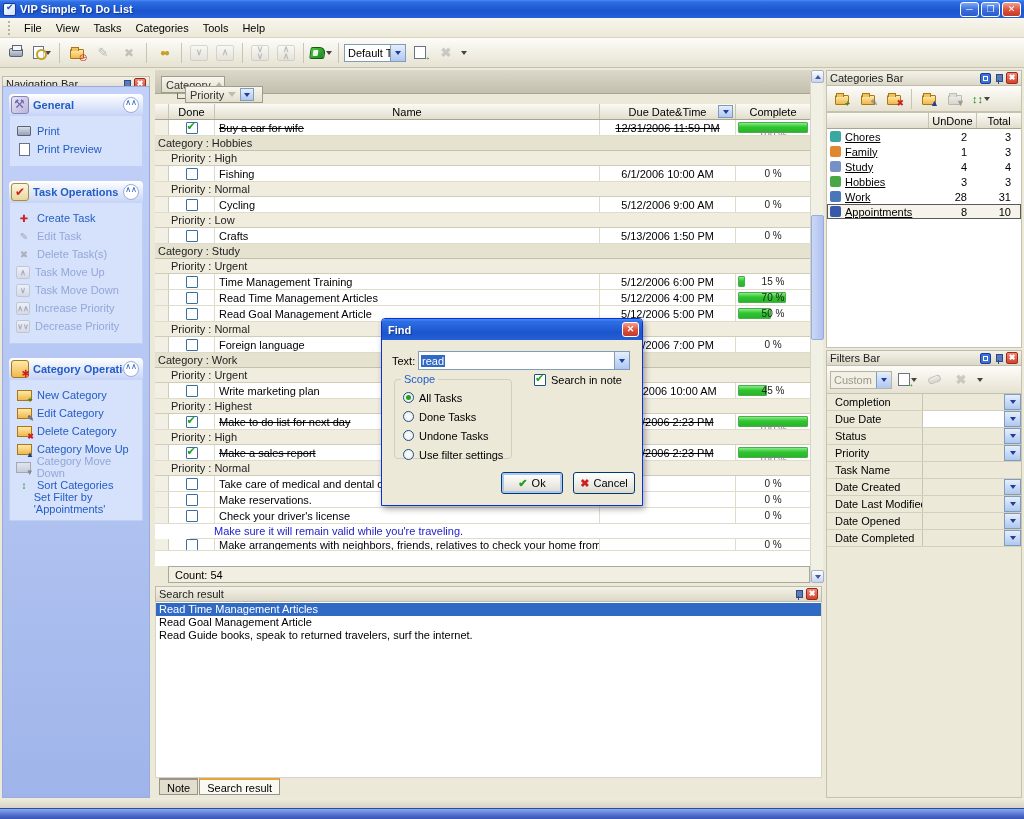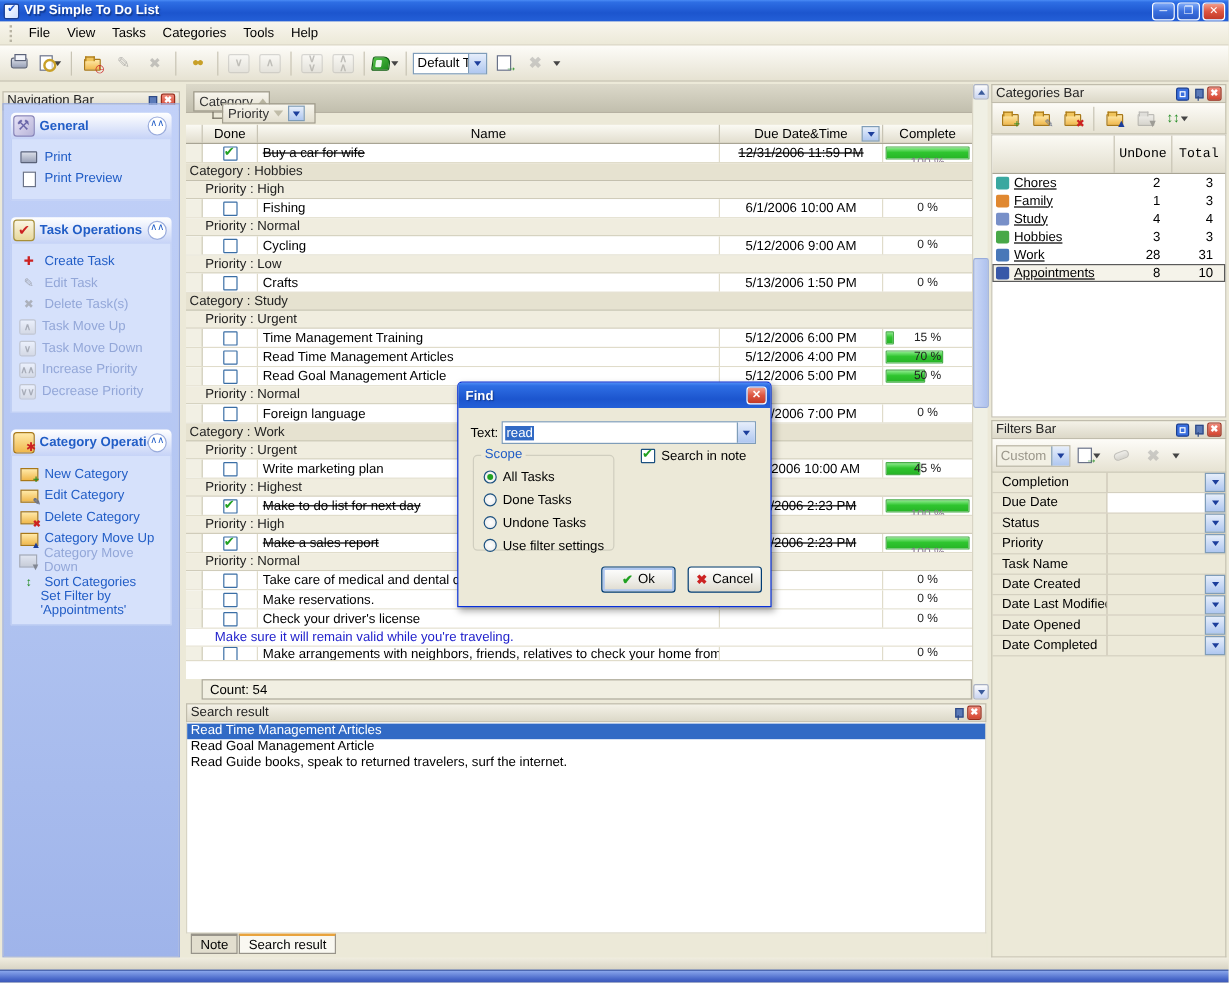--- a/index.html
+++ b/index.html
@@ -118,21 +118,21 @@
   .row-task .done { justify-content:center; }
   .row-task .name { padding-left:4px; }
   .row-task .due { justify-content:center; }
   .strike { text-decoration:line-through; }
   .cb { width:12px; height:12px; background:#FFF; border:1px solid #3A6EA5; border-radius:1px; position:relative; }
   .cb.on::after { content:"✔"; position:absolute; left:0px; top:-3px; font-size:11px; color:#21A121; }
   .pbwrap { position:relative; width:100%; height:100%; display:flex; align-items:center; justify-content:center; }
   .pbar { position:absolute; left:2px; top:2px; bottom:2px; background:linear-gradient(180deg,#8BEB8B,#2FC52F 45%,#27B527); border:1px solid #4AAE4A; border-radius:1px; }
   .plabel { position:relative; font-size:10px; color:#222; }
   .plabel.done-lbl { color:#8A7890; text-decoration:line-through;margin-top:16px; }
-  .row-note { height:15px; background:#FFF; border-bottom:1px solid #E0DCCA; display:flex; align-items:center; padding-left:24px; color:#2222CC; }
+  .row-note { height:15px; background:#FFF; border-bottom:1px solid #E0DCCA; display:flex; align-items:center; padding-left:24px; color:#2222CC;margin-left:35px; }
 
   #count-bar { position:absolute; left:155px; top:566px; width:655px; height:17px; background:#ECE9D8; display:flex; }
   #count-bar .gut { width:13px; }
   #count-bar .cell { flex:1; background:#F1EFE2; border:1px solid #ACA899; display:flex; align-items:center; padding-left:6px; }
 
   
   #vscroll { position:absolute; left:810px; top:70px; width:13px; height:513px; background:#F0F0E4; border-left:1px solid #D8D4C4; }
   .sb-btn { position:absolute; left:0; width:13px; height:13px; background:linear-gradient(#FDFDFD,#C9D4F1); border:1px solid #A8B0C4; border-radius:2px; display:flex; align-items:center; justify-content:center; }
   .sb-btn i { width:0; height:0; border-left:3px solid transparent; border-right:3px solid transparent; }
   .sb-btn.up { top:0; } .sb-btn.up i { border-bottom:4px solid #3C5C9C; }
@@ -152,21 +152,21 @@
 
   
   #tabstrip { position:absolute; left:155px; top:778px; width:667px; height:20px; background:#ECE9D8; display:flex; align-items:flex-start; padding-left:4px; gap:1px; }
   .tab { height:17px; padding:1px 7px 0 7px; border:1px solid #98948A; border-top:2px solid #98948A; background:#E2DECE; display:flex; align-items:center; }
   .tab.active { background:#F9F8F1; border-top:2px solid #E8A33D; }
 
   
   #cat-header { left:826px; top:70px; width:196px; }
   #cat-toolbar { position:absolute; left:826px; top:86px; width:196px; height:26px; background:linear-gradient(180deg,#FDFCF8,#E6E2D2); border:1px solid #C6C2B2; border-top:none; display:flex; align-items:center; padding-left:3px; gap:2px; }
   #cat-table { position:absolute; left:826px; top:112px; width:196px; height:236px; background:#FFF; border:1px solid #C6C2B2; }
-  #cat-thead { display:grid; grid-template-columns:102px 48px 44px; height:32px; background:linear-gradient(180deg,#FBFAF4,#E2DECE); border-bottom:1px solid #A8A494;font-family:Liberation Mono, monospace; }
+  #cat-thead { display:grid; grid-template-columns:102px 48px 44px; height:16px; background:linear-gradient(180deg,#FBFAF4,#E2DECE); border-bottom:1px solid #A8A494; }
   #cat-thead .hc { border-right:1px solid #C8C4B4; display:flex; align-items:center; justify-content:center; }
   .cat-row { display:grid; grid-template-columns:102px 48px 44px; height:15px; align-items:center; }
   .cat-row .nm { display:flex; align-items:center; gap:4px; padding-left:3px; overflow:hidden; white-space:nowrap;text-decoration:underline; }
   .cat-row .num { text-align:right; padding-right:10px; }
   .cat-row.selected { background:#F5F3EA; outline:1px solid #5A5A5A; outline-offset:-1px; }
   .cat-ico { width:11px; height:11px; border-radius:2px; flex:0 0 auto; }
 
   
   #filters-header { left:826px; top:350px; width:196px; }
   #filters-toolbar { position:absolute; left:826px; top:366px; width:196px; height:28px; background:linear-gradient(180deg,#FDFCF8,#E6E2D2); border:1px solid #C6C2B2; border-top:none; display:flex; align-items:center; padding-left:3px; gap:3px; }

